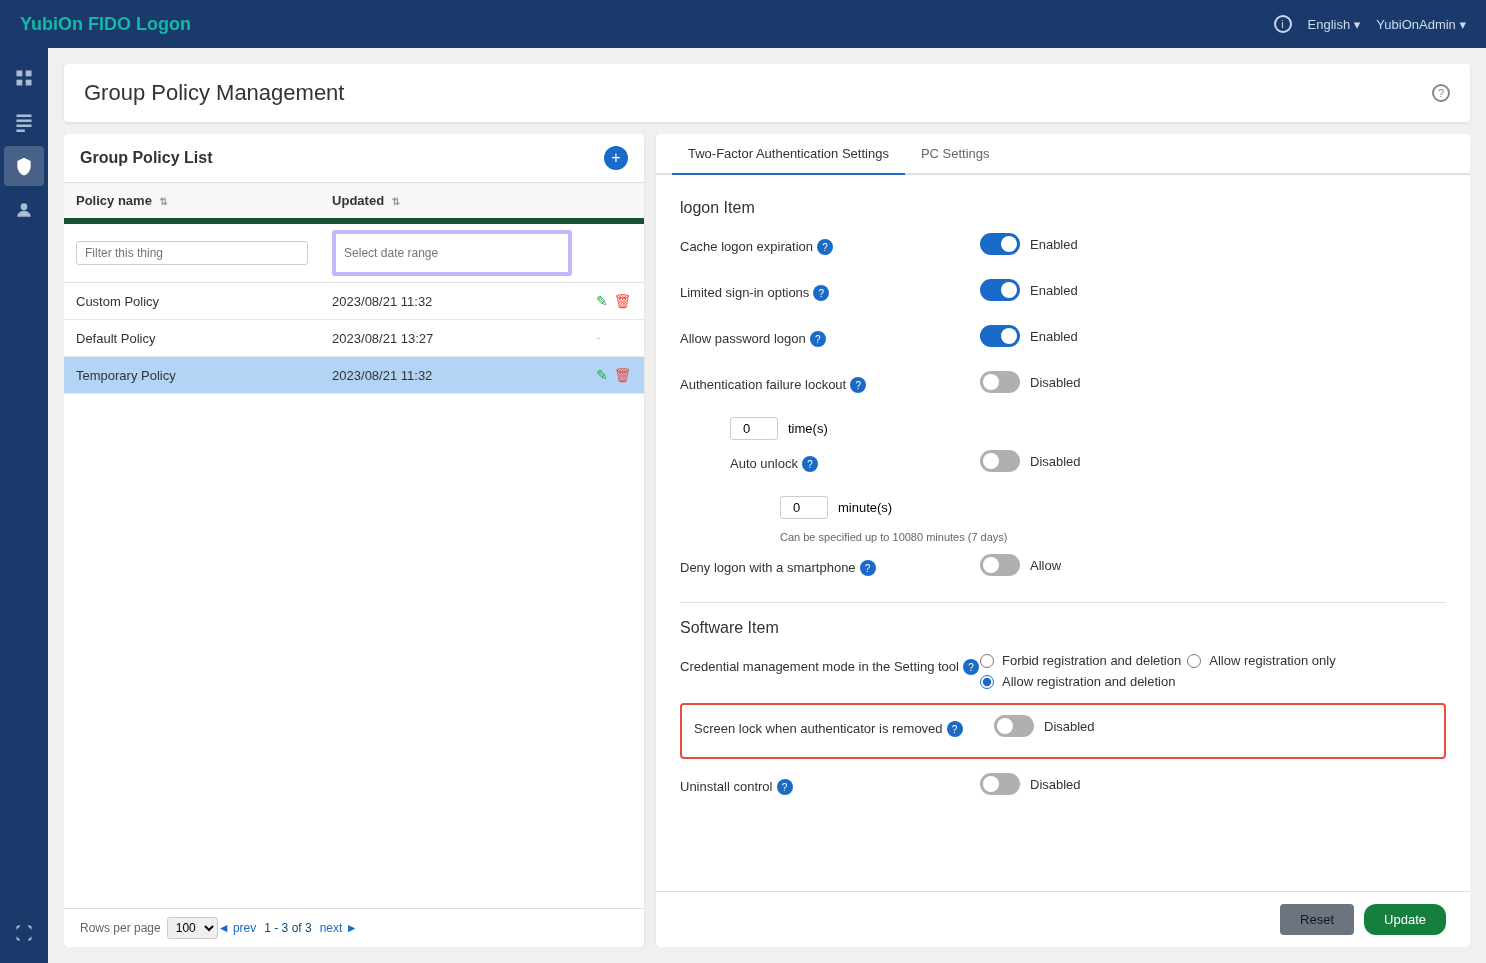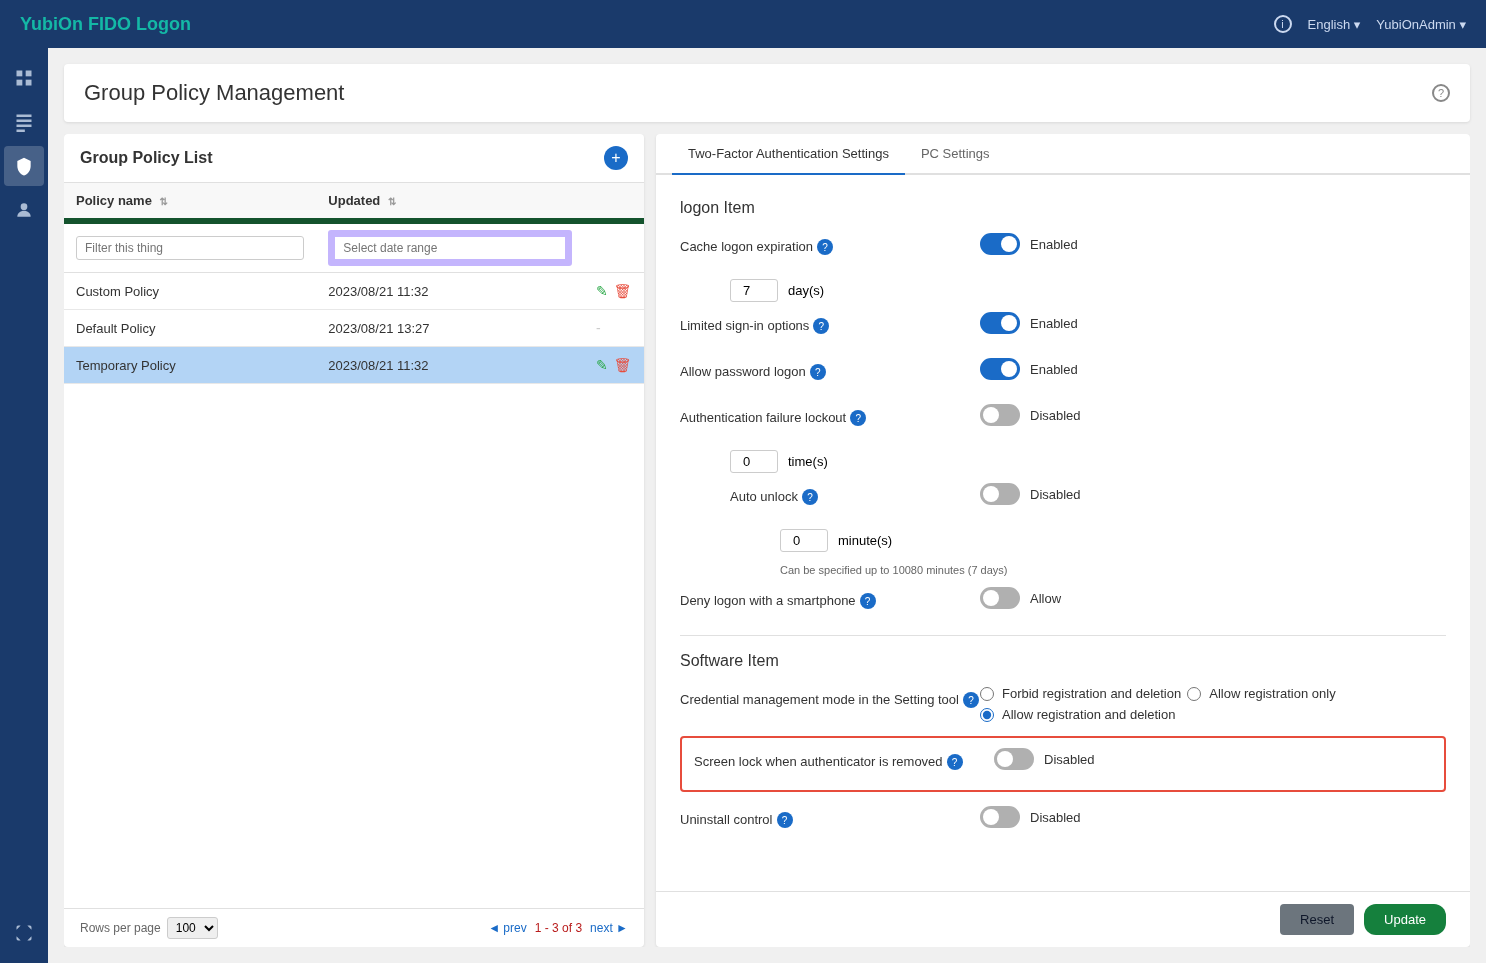--- a/index.html
+++ b/index.html
@@ -122,43 +122,42 @@
     .filter-input {
       width: 100%;
       padding: 4px 8px;
       border: 1px solid #ccc;
       border-radius: 3px;
       font-size: 12px;
       color: #999;
     }
     .date-input {
       width: 100%;
-      padding: 4px 8px;
-      border: 7px solid #c4b5fd;
+      padding: 12px 8px;
+      border: 4px solid #c4b5fd;
       border-radius: 3px;
       font-size: 12px;
       color: #999;
     }
     .action-icons { display: flex; gap: 6px; align-items: center; }
     .edit-icon { color: #27a745; cursor: pointer; font-size: 14px; }
     .delete-icon { color: #e74c3c; cursor: pointer; font-size: 14px; }
 
     .policy-footer {
       padding: 8px 16px;
       border-top: 1px solid #e0e0e0;
       display: flex;
       align-items: center;
-      justify-content: space-between;
       font-size: 12px;
       color: #666;
     }
     .rows-per-page { display: flex; align-items: center; gap: 6px; }
     .rows-select { border: 1px solid #ccc; border-radius: 3px; padding: 2px 4px; font-size: 12px; }
     .pagination { display: flex; align-items: center; gap: 8px; }
-    .pagination span { color: #b91c1c; }
+    .pagination span { color: #0c4a6e; }
     .pagination a { color: #1a6bc7; cursor: pointer; text-decoration: none; font-size: 12px; }
 
     
     .settings-panel {
       flex: 1;
       background: white;
       border-radius: 4px;
       box-shadow: 0 1px 3px rgba(0,0,0,0.1);
       display: flex;
       flex-direction: column;
@@ -475,24 +474,20 @@
             </div>
             <div class="setting-control">
               <label class="toggle on">
 
                 <span class="toggle-slider"></span>
               </label>
               <span class="setting-value">Enabled</span>
             </div>
           </div>
 
-          <div class="sub-setting">
-            <input type="number" class="number-input" value="7" style="">
-            <span>day(s)</span>
-          </div>
 
           <div class="setting-row">
             <div class="setting-label">
               <span>Limited sign-in options</span>
               <span class="help-icon">?</span>
             </div>
             <div class="setting-control">
               <label class="toggle on">
 
                 <span class="toggle-slider"></span>

